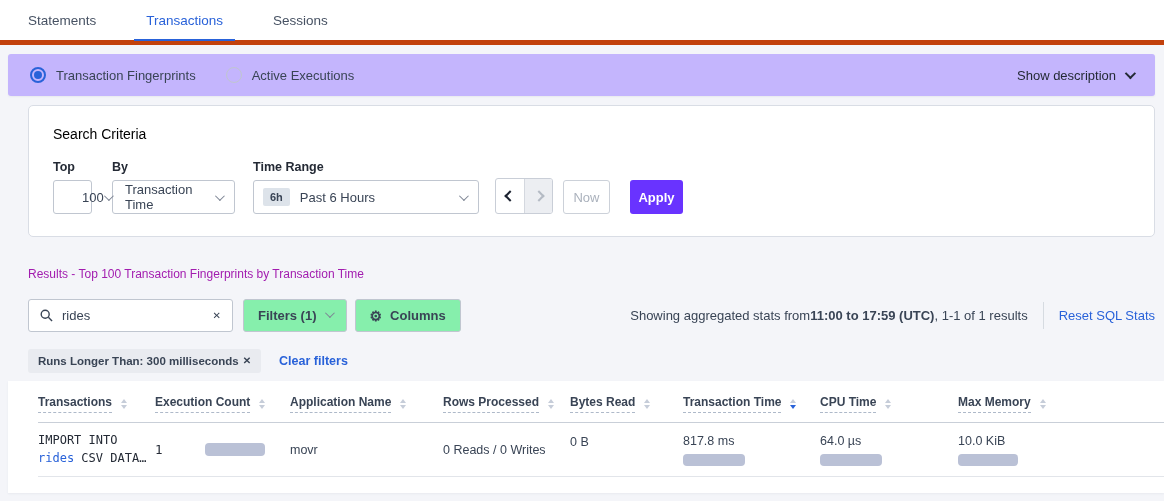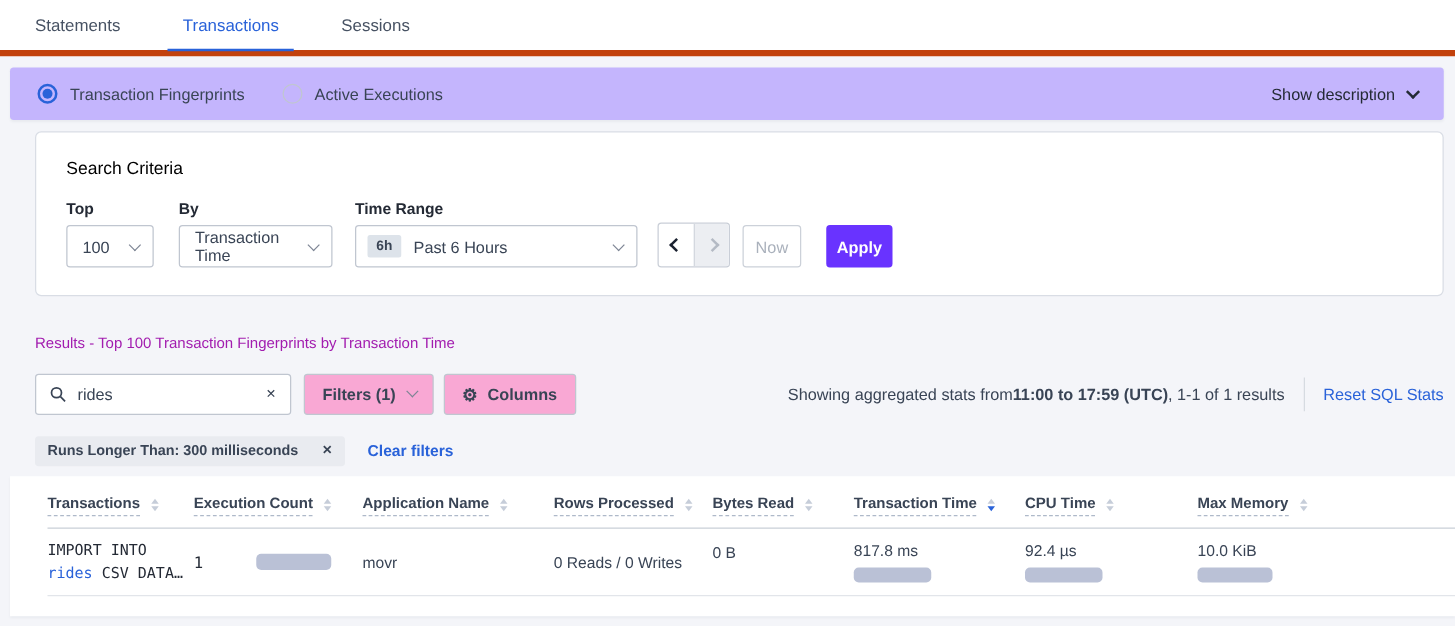--- a/index.html
+++ b/index.html
@@ -25,50 +25,50 @@
   .chev-down { width:8px; height:8px; border-right:2px solid #242a35; border-bottom:2px solid #242a35; transform:rotate(45deg) translateY(-2px); }
 
   
   .criteria { margin:9px 9px 0 28px; background:#fff; border:1px solid #d9dde5; border-radius:5px; padding:20px 24px 22px; }
   .criteria-title { font-size:14px; font-weight:400; color:#000000; }
   .controls { display:flex; align-items:flex-end; margin-top:18px; }
   .ctl-label { font-size:12.5px; font-weight:700; color:#242a35; margin-bottom:6px; }
   .box { height:34px; border:1px solid #c0c6d0; border-radius:3px; background:#fff; display:flex; align-items:center; font-size:13px; color:#394455; cursor:pointer; }
   .box .chev { margin-left:auto; margin-right:12px; }
   .chev { width:7px; height:7px; border-right:1.5px solid #7d8594; border-bottom:1.5px solid #7d8594; transform:rotate(45deg) translateY(-2px); flex:none; }
-  .top-box { width:70px; padding-left:12px; }
+  .top-box { width:39px; padding-left:28px; }
   .by-box { width:123px; padding-left:12px; margin-right:0; }
   .time-box { width:226px; }
   .badge { background:#dde3ea; color:#394455; font-size:11px; font-weight:700; border-radius:2px; padding:3px 7px; margin-left:9px; }
   .time-val { margin-left:10px; }
   .gap20 { width:20px; flex:none; } .gap18 { width:18px; flex:none; } .gap16 { width:16px; flex:none; }
   .arrow-group { display:flex; height:36px; border:1px solid #c9ced7; border-radius:3px; overflow:hidden; background:#fff; }
   .arrow-btn { width:28px; display:flex; align-items:center; justify-content:center; cursor:pointer; }
   .arrow-btn.next { background:#eceef2; border-left:1px solid #d4d8df; cursor:default; }
   .arr-left { width:8px; height:8px; border-left:2.5px solid #1b2230; border-bottom:2.5px solid #1b2230; transform:rotate(45deg); }
   .arr-right { width:8px; height:8px; border-right:2px solid #b4bac4; border-top:2px solid #b4bac4; transform:rotate(45deg); }
   .now-btn { margin-left:10px; width:47px; height:34px; border:1px solid #ccd1d9; border-radius:3px; background:#fff; color:#aab1bc; font-size:13px; display:flex; align-items:center; justify-content:center; cursor:pointer; }
   .apply-btn { margin-left:20px; width:53px; height:34px; background:#6933ff; border:none; border-radius:3px; color:#fff; font-size:13px; font-weight:700; display:flex; align-items:center; justify-content:center; cursor:pointer; }
 
   
   .results-heading { margin:30px 9px 0 28px; font-size:12px; font-weight:400; color:#a21caf; }
   .toolbar { margin:18px 9px 0 28px; display:flex; align-items:center; }
   .searchbox { width:205px; height:33px; border:1px solid #c0c6d0; border-radius:3px; background:#fff; display:flex; align-items:center; padding:0 11px; gap:9px; }
   .search-val { flex:1; font-size:13px; color:#394455; }
   .x-glyph { font-size:10px; color:#394455; cursor:pointer; line-height:1; }
-  .btn { height:33px; border:1px solid #c0c6d0; border-radius:3px; background:#f9a8d4; display:flex; align-items:center; padding:12px 14px; gap:8px; font-size:13px; font-weight:700; color:#394455; cursor:pointer; }
+  .btn { height:33px; border:1px solid #c0c6d0; border-radius:3px; background:#86efac; display:flex; align-items:center; padding:12px 14px; gap:8px; font-size:13px; font-weight:700; color:#394455; cursor:pointer; }
   .filters-btn { margin-left:10px; }
   .columns-btn { margin-left:8px; }
   .gear { font-size:14px; line-height:1; color:#394455; }
   .stats { margin-left:auto; display:flex; align-items:center; font-size:13px; color:#394455; }
   .stats b { font-weight:700; }
   .vdiv { width:1px; height:27px; background:#d6dbe1; margin:0 15px; }
   .link { color:#2962d9; cursor:pointer; }
   .chips { margin:17px 9px 0 28px; display:flex; align-items:center; gap:18px; }
-  .chip { background:#e9ebf0; border-radius:3px; height:24px; display:flex; align-items:center; padding:0 10px; gap:19px; font-size:11.5px; font-weight:600; color:#394455; }
+  .chip { background:#e9ebf0; border-radius:3px; height:24px; display:flex; align-items:center; padding:0 10px; gap:4px; font-size:11.5px; font-weight:600; color:#394455; }
   .clear-filters { font-size:12.5px; font-weight:700; }
 
   
   .table-panel { margin:8px 0 0 8px; background:#fff; padding:14px 0 16px 30px; box-shadow:0 1px 2px rgba(50,60,80,.06); }
   .tgrid { display:grid; grid-template-columns:117px 135px 153px 127px 113px 137px 138px 107px 1fr; }
   .thead { border-bottom:1px solid #c9cfd8; padding-bottom:9px; }
   .th { display:flex; align-items:center; gap:9px; cursor:pointer; }
   .th-label { font-size:12px; font-weight:700; color:#394455; border-bottom:1px dashed #aeb9c9; padding-bottom:3px; white-space:nowrap; }
   .sort { display:flex; flex-direction:column; gap:2px; }
   .tri-up { width:0; height:0; border:3.5px solid transparent; border-top:0; border-bottom:4.5px solid #c6cdd9; }
@@ -255,21 +255,21 @@
       <span class="bar count-bar"></span>
     </div>
     <div class="cell">movr</div>
     <div class="cell">0 Reads / 0 Writes</div>
     <div class="cell" style="align-self:start; padding-top:6px;">0 B</div>
     <div class="cell stacked">
       <div>817.8 ms</div>
       <div class="bar"></div>
     </div>
     <div class="cell stacked">
-      <div>92.4 µs</div>
+      <div>64.0 µs</div>
       <div class="bar"></div>
     </div>
     <div class="cell stacked mem">
       <div>10.0 KiB</div>
       <div class="bar"></div>
     </div>
   </div>
 </div>
 
 </body></html>

